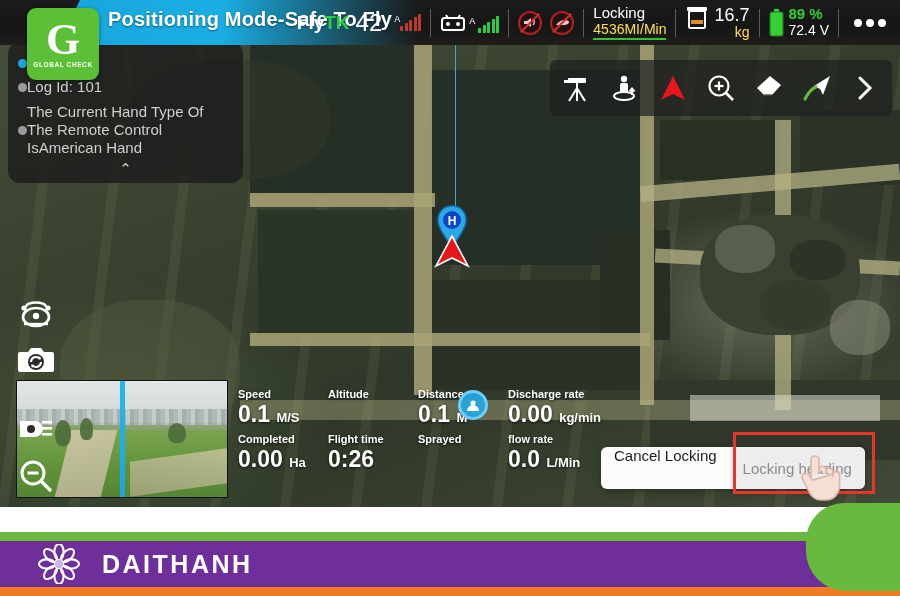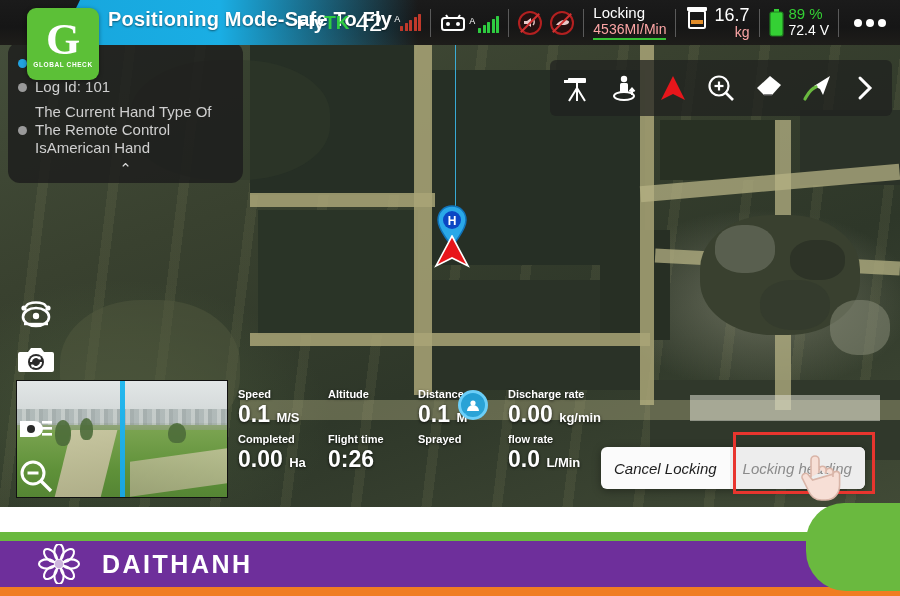--- a/index.html
+++ b/index.html
@@ -49,36 +49,36 @@
     align-items:center; z-index:35; color:#fff; }
   .sep { width:1px; height:28px; background:#5a5a5a; margin:0 9px; }
   .flytk { font-size:19px; font-weight:bold; color:#2ecc40; margin-right:6px; }
   .flytk .w { color:#fff; }
   .statnum { font-size:24px; color:#fff; font-weight:500; }
   .bars { display:flex; align-items:flex-end; gap:1.5px; height:16px; }
   .bars i { width:3px; display:block; border-radius:.5px; }
   .lbl-a { font-size:9px; position:relative; top:-7px; color:#fff; }
   .twoline { line-height:1.12; text-align:left; }
   .twoline .l1 { font-size:15px; color:#fff; }
-  .twoline .l2 { font-size:14px; color:#fca5a5; }
+  .twoline .l2 { font-size:14px; color:#fde047; }
   .underline { height:2px; background:#36c236; margin-top:1px; }
-  .battnum  { font-size:15px; color:#34d034; font-weight:400; }
+  .battnum  { font-size:15px; color:#34d034; font-weight:700; }
   .battvolt { font-size:14px; color:#fff; }
   .dots { display:flex; gap:4px; margin:0 10px 0 6px; }
   .dots i { width:8px; height:8px; border-radius:50%; background:#fff; display:block; }
   .circslash { width:24px; height:24px; border-radius:50%; border:2px solid #b32020;
     position:relative; display:flex; align-items:center; justify-content:center;
     background:#241010; }
   .circslash:after { content:""; position:absolute; width:26px; height:2px; background:#d03030;
     transform:rotate(-45deg); }
 
   
   #infopanel { position:absolute; left:8px; top:42px; width:235px;
     background:rgba(28,28,28,.82); border-radius:12px; padding:12px 10px 4px 10px; z-index:25; }
-  .infrow { display:flex; align-items:center; gap:8px; margin-bottom:6px; }
+  .infrow { display:flex; align-items:center; margin-bottom:6px; }
   .bullet { width:9px; height:9px; border-radius:50%; background:#9a9a9a; flex:none; }
   .bullet.on { background:#22a3e0; }
   .inftxt { font-size:15px; color:#cfcfcf; line-height:1.22; }
   .inftxt.blue { color:#3da6e0; }
   #chev { text-align:center; color:#dcdcdc; font-size:15px; line-height:12px; padding-bottom:4px;}
 
   
   #toolbar { position:absolute; right:8px; top:60px; height:56px;
     background:rgba(30,32,30,.72); border-radius:6px; display:flex; align-items:center;
     padding:0 10px; gap:14px; z-index:25; }
@@ -115,22 +115,22 @@
   .tkey { font-size:11px; font-weight:bold; color:#fff; text-shadow:0 1px 3px rgba(0,0,0,.75); }
   .tval { font-size:23px; font-weight:bold; color:#fff; text-shadow:0 1px 3px rgba(0,0,0,.75);
     line-height:1.25; white-space:nowrap; }
   .tunit { font-size:13px; font-weight:bold; }
   #ripple { position:absolute; left:458px; top:390px; width:30px; height:30px; border-radius:50%;
     background:rgba(35,170,230,.9); border:3px solid rgba(120,215,255,.85); z-index:23;
     display:flex; align-items:center; justify-content:center; }
 
   
   #dialog { position:absolute; left:601px; top:447px; height:42px; z-index:26;
-    background:#fbfbfb; border-radius:6px; display:flex; align-items:center;
-    box-shadow:0 2px 8px rgba(0,0,0,.35);font-style:italic; }
+    background:#fbfbfb; border-radius:6px; display:flex; 
+    box-shadow:0 2px 8px rgba(0,0,0,.35); }
   #dialog .dbtn { font-size:15px; padding:0 13px; white-space:nowrap; }
   #dialog .dbtn.primary { color:#1d1d1d; }
   #dialog .dbtn.secondary { color:#8b8b8b; background:#ededed; height:42px;
     display:flex; align-items:center; border-radius:0 6px 6px 0; }
   #redbox { position:absolute; left:733px; top:432px; width:142px; height:62px;
     border:3px solid #e8352e; z-index:28; }
   #hand { position:absolute; left:795px; top:447px; z-index:29; }
 
   
   #homepin { position:absolute; left:436px; top:205px; z-index:20; }

